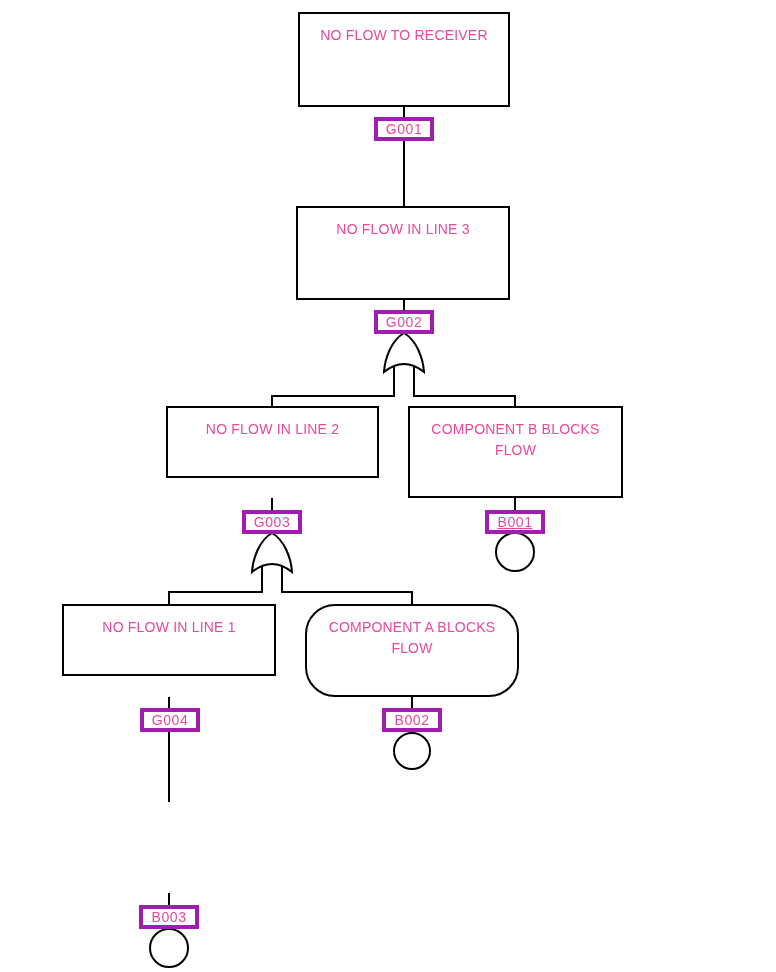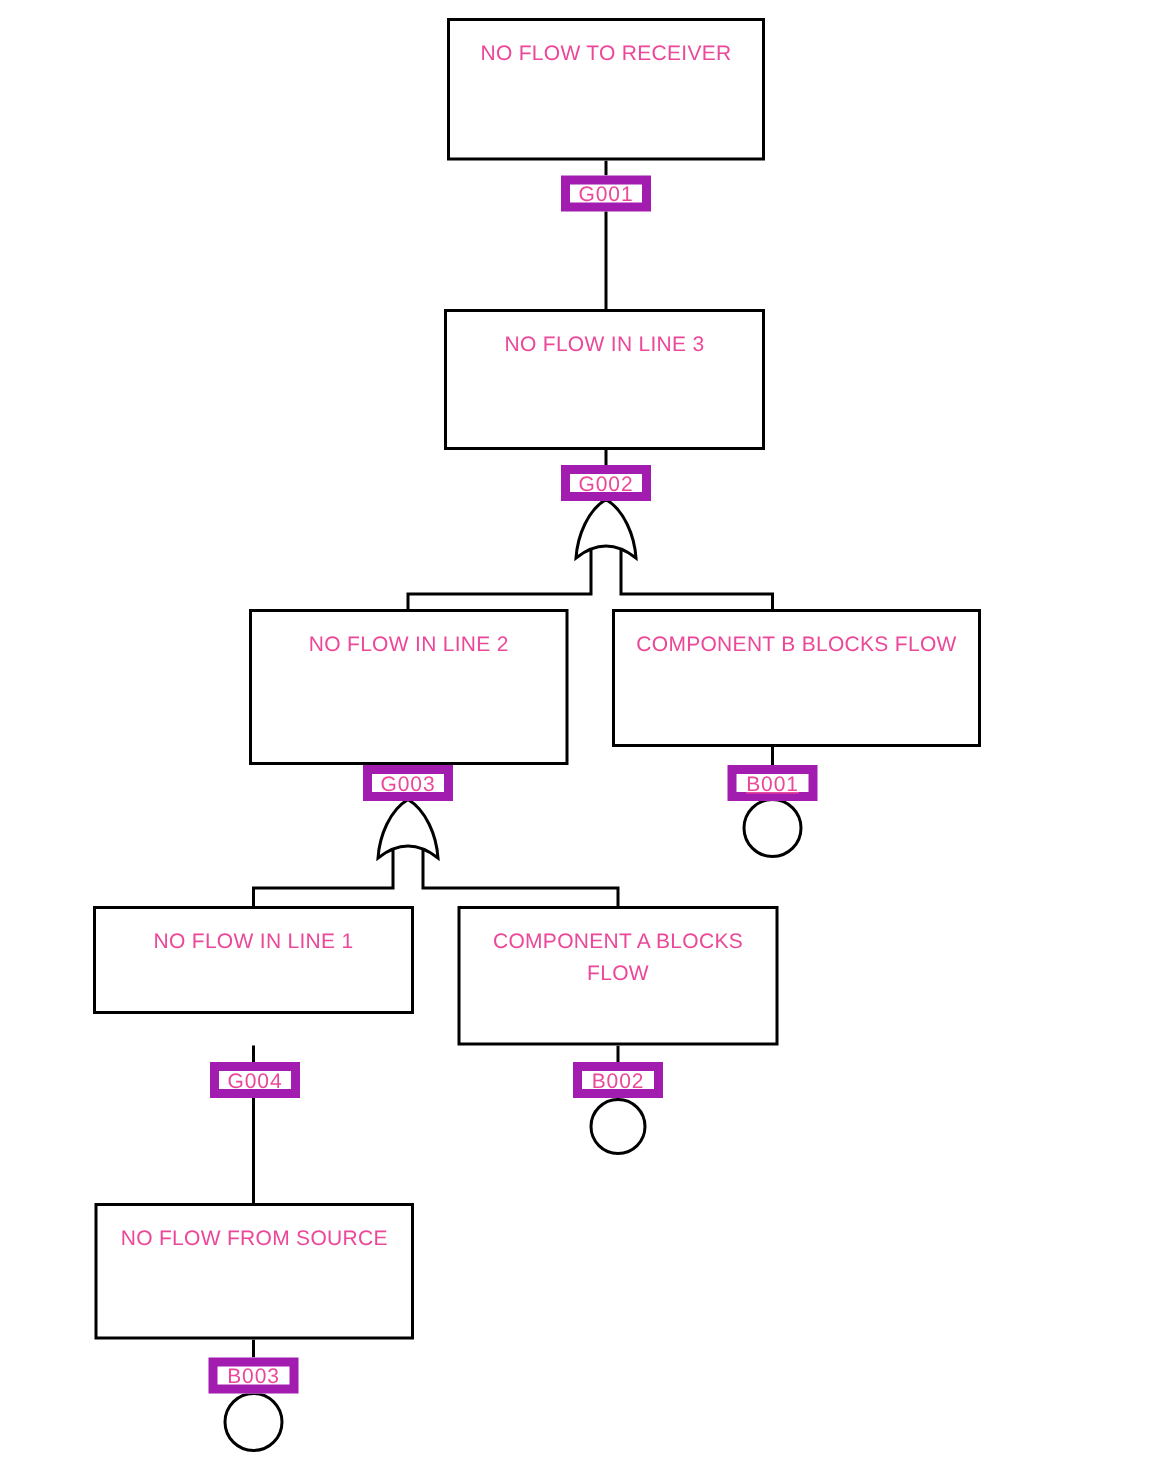--- a/index.html
+++ b/index.html
@@ -33,21 +33,21 @@
     line-height: 21px;
     padding: 11px 8px 0 8px;
     letter-spacing: 0.2px;
   }
   .tag-box {
     position: absolute;
     box-sizing: border-box;
     width: 60px;
     height: 24px;
     background: #ffffff;
-    border: 6px solid #a21caf;
+    border: 4px solid #a21caf;
     display: flex;
     align-items: center;
     justify-content: center;
     font-size: 14px;
     letter-spacing: 0.6px;
   }
 </style>
 </head>
 <body>
 
@@ -86,29 +86,28 @@
       <line x1="169" y1="893" x2="169" y2="905"></line>
       <line x1="169" y1="927" x2="169" y2="931"></line>
       <circle fill="#ffffff" cx="169" cy="948" r="19"></circle>
     </g>
   </svg>
 
   <div class="event-box" style="left:298px; top:12px; width:212px; height:95px;">NO FLOW TO RECEIVER</div>
 
   <div class="event-box" style="left:296px; top:206px; width:214px; height:94px;">NO FLOW IN LINE 3</div>
 
-  <div class="event-box" style="left:166px; top:406px; width:213px; height:104px;">NO FLOW IN LINE 2</div>
+  <div class="event-box" style="left:166px; top:406px; width:213px; height:72px;">NO FLOW IN LINE 2</div>
 
-  <div class="event-box" style="left:408px; top:406px; width:246px; height:92px;">COMPONENT B BLOCKS FLOW</div>
+  <div class="event-box" style="left:408px; top:406px; width:215px; height:92px;">COMPONENT B BLOCKS FLOW</div>
 
   <div class="event-box" style="left:62px; top:604px; width:214px; height:72px;">NO FLOW IN LINE 1</div>
 
-  <div class="event-box" style="left:305px; top:604px; width:214px; height:93px;">COMPONENT A BLOCKS FLOW</div>
+  <div class="event-box" style="left:305px; top:604px; width:214px; height:93px;border-radius:30px;">COMPONENT A BLOCKS FLOW</div>
 
-  <div class="event-box" style="left:63px; top:802px; width:213px; height:91px;">NO FLOW FROM SOURCE</div>
 
   <div class="tag-box" style="left:374px; top:117px;">G001</div>
 
   <div class="tag-box" style="left:374px; top:310px;">G002</div>
 
   <div class="tag-box" style="left:242px; top:510px;">G003</div>
 
   <div class="tag-box" style="left:485px; top:510px;text-decoration:underline;">B001</div>
 
   <div class="tag-box" style="left:140px; top:708px;">G004</div>

